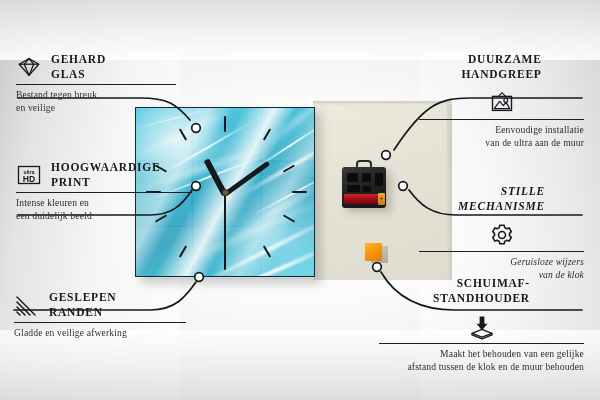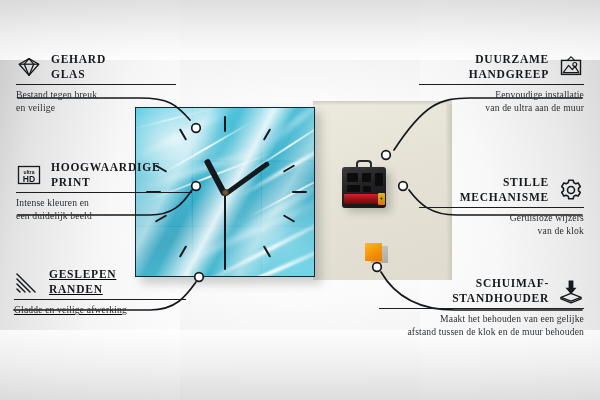--- a/index.html
+++ b/index.html
@@ -141,21 +141,21 @@
   }
   .co-rule{ height:1.4px; background:#1b1f23; margin-top:3px; }
   .co-desc{
     font-family:"Liberation Serif", serif;
     font-size:9.6px; color:#2a2f34; line-height:12.6px; margin-top:4px;
     letter-spacing:.15px;
   }
   .left .co-head{ flex-direction:row; }
   .left .co-title{ text-align:left; }
   .left .co-desc{ text-align:left; }
-  .right .co-head{ flex-direction:row; justify-content:flex-end; }
+  .right .co-head{ flex-direction:column; justify-content:flex-end; }
   .right .co-title{ text-align:right; }
   .right .co-desc{ text-align:right; }
   .ico{ width:26px; height:26px; flex:0 0 26px; display:block; }
   .ico svg{ display:block; width:26px; height:26px; }
 
   .wires{ position:absolute; inset:0; pointer-events:none; }
 </style>
 </head>
 <body>
 
@@ -282,21 +282,21 @@
         <span>PRINT</span>
       </span>
     </div>
     <div class="co-rule" style="width:176px;"></div>
     <div class="co-desc">
       <span>Intense kleuren en</span><br>
       <span>een duidelijk beeld</span>
     </div>
   </div>
 
-  <div class="callout left" style="left:14px; top:267px; width:175px;text-decoration:underline;">
+  <div class="callout left" style="left:14px; top:290px; width:175px;">
     <div class="co-head">
       <span class="ico">
         <svg viewBox="0 0 26 26">
             <g stroke="#15191d" stroke-width="1.5" stroke-linecap="round">
           <path d="M3 5 L21 23"></path>
               <path d="M3 10 L16 23"></path>
               <path d="M3 15 L11 23"></path>
               <path d="M3 20 L6 23"></path>
           </g>
           </svg>
@@ -328,21 +328,21 @@
         </svg>
       </span>
     </div>
     <div class="co-rule" style="width:165px; margin-left:auto;"></div>
     <div class="co-desc">
       <span>Eenvoudige installatie</span><br>
       <span>van de ultra aan de muur</span>
     </div>
   </div>
 
-  <div class="callout right" style="left:419px; top:175px; width:165px;">
+  <div class="callout right" style="left:419px; top:184px; width:165px;font-style:italic;">
     <div class="co-head">
       <span class="co-title">
         <span>STILLE</span><br>
         <span>MECHANISME</span>
       </span>
       <span class="ico">
         <svg viewBox="0 0 26 26">
           <path fill="none" stroke="#15191d" stroke-width="1.6" stroke-linejoin="round" d="M10.8 3.2h4.4l.5 2.4 2.1 1.2 2.3-.9 2.2 3.8-1.8 1.6v2.4l1.8 1.6-2.2 3.8-2.3-.9-2.1 1.2-.5 2.4h-4.4l-.5-2.4-2.1-1.2-2.3.9-2.2-3.8 1.8-1.6v-2.4L3.7 9.7l2.2-3.8 2.3.9 2.1-1.2z"></path>
           <circle cx="13" cy="13" r="3.5" fill="none" stroke="#15191d" stroke-width="1.6"></circle>
         </svg>

